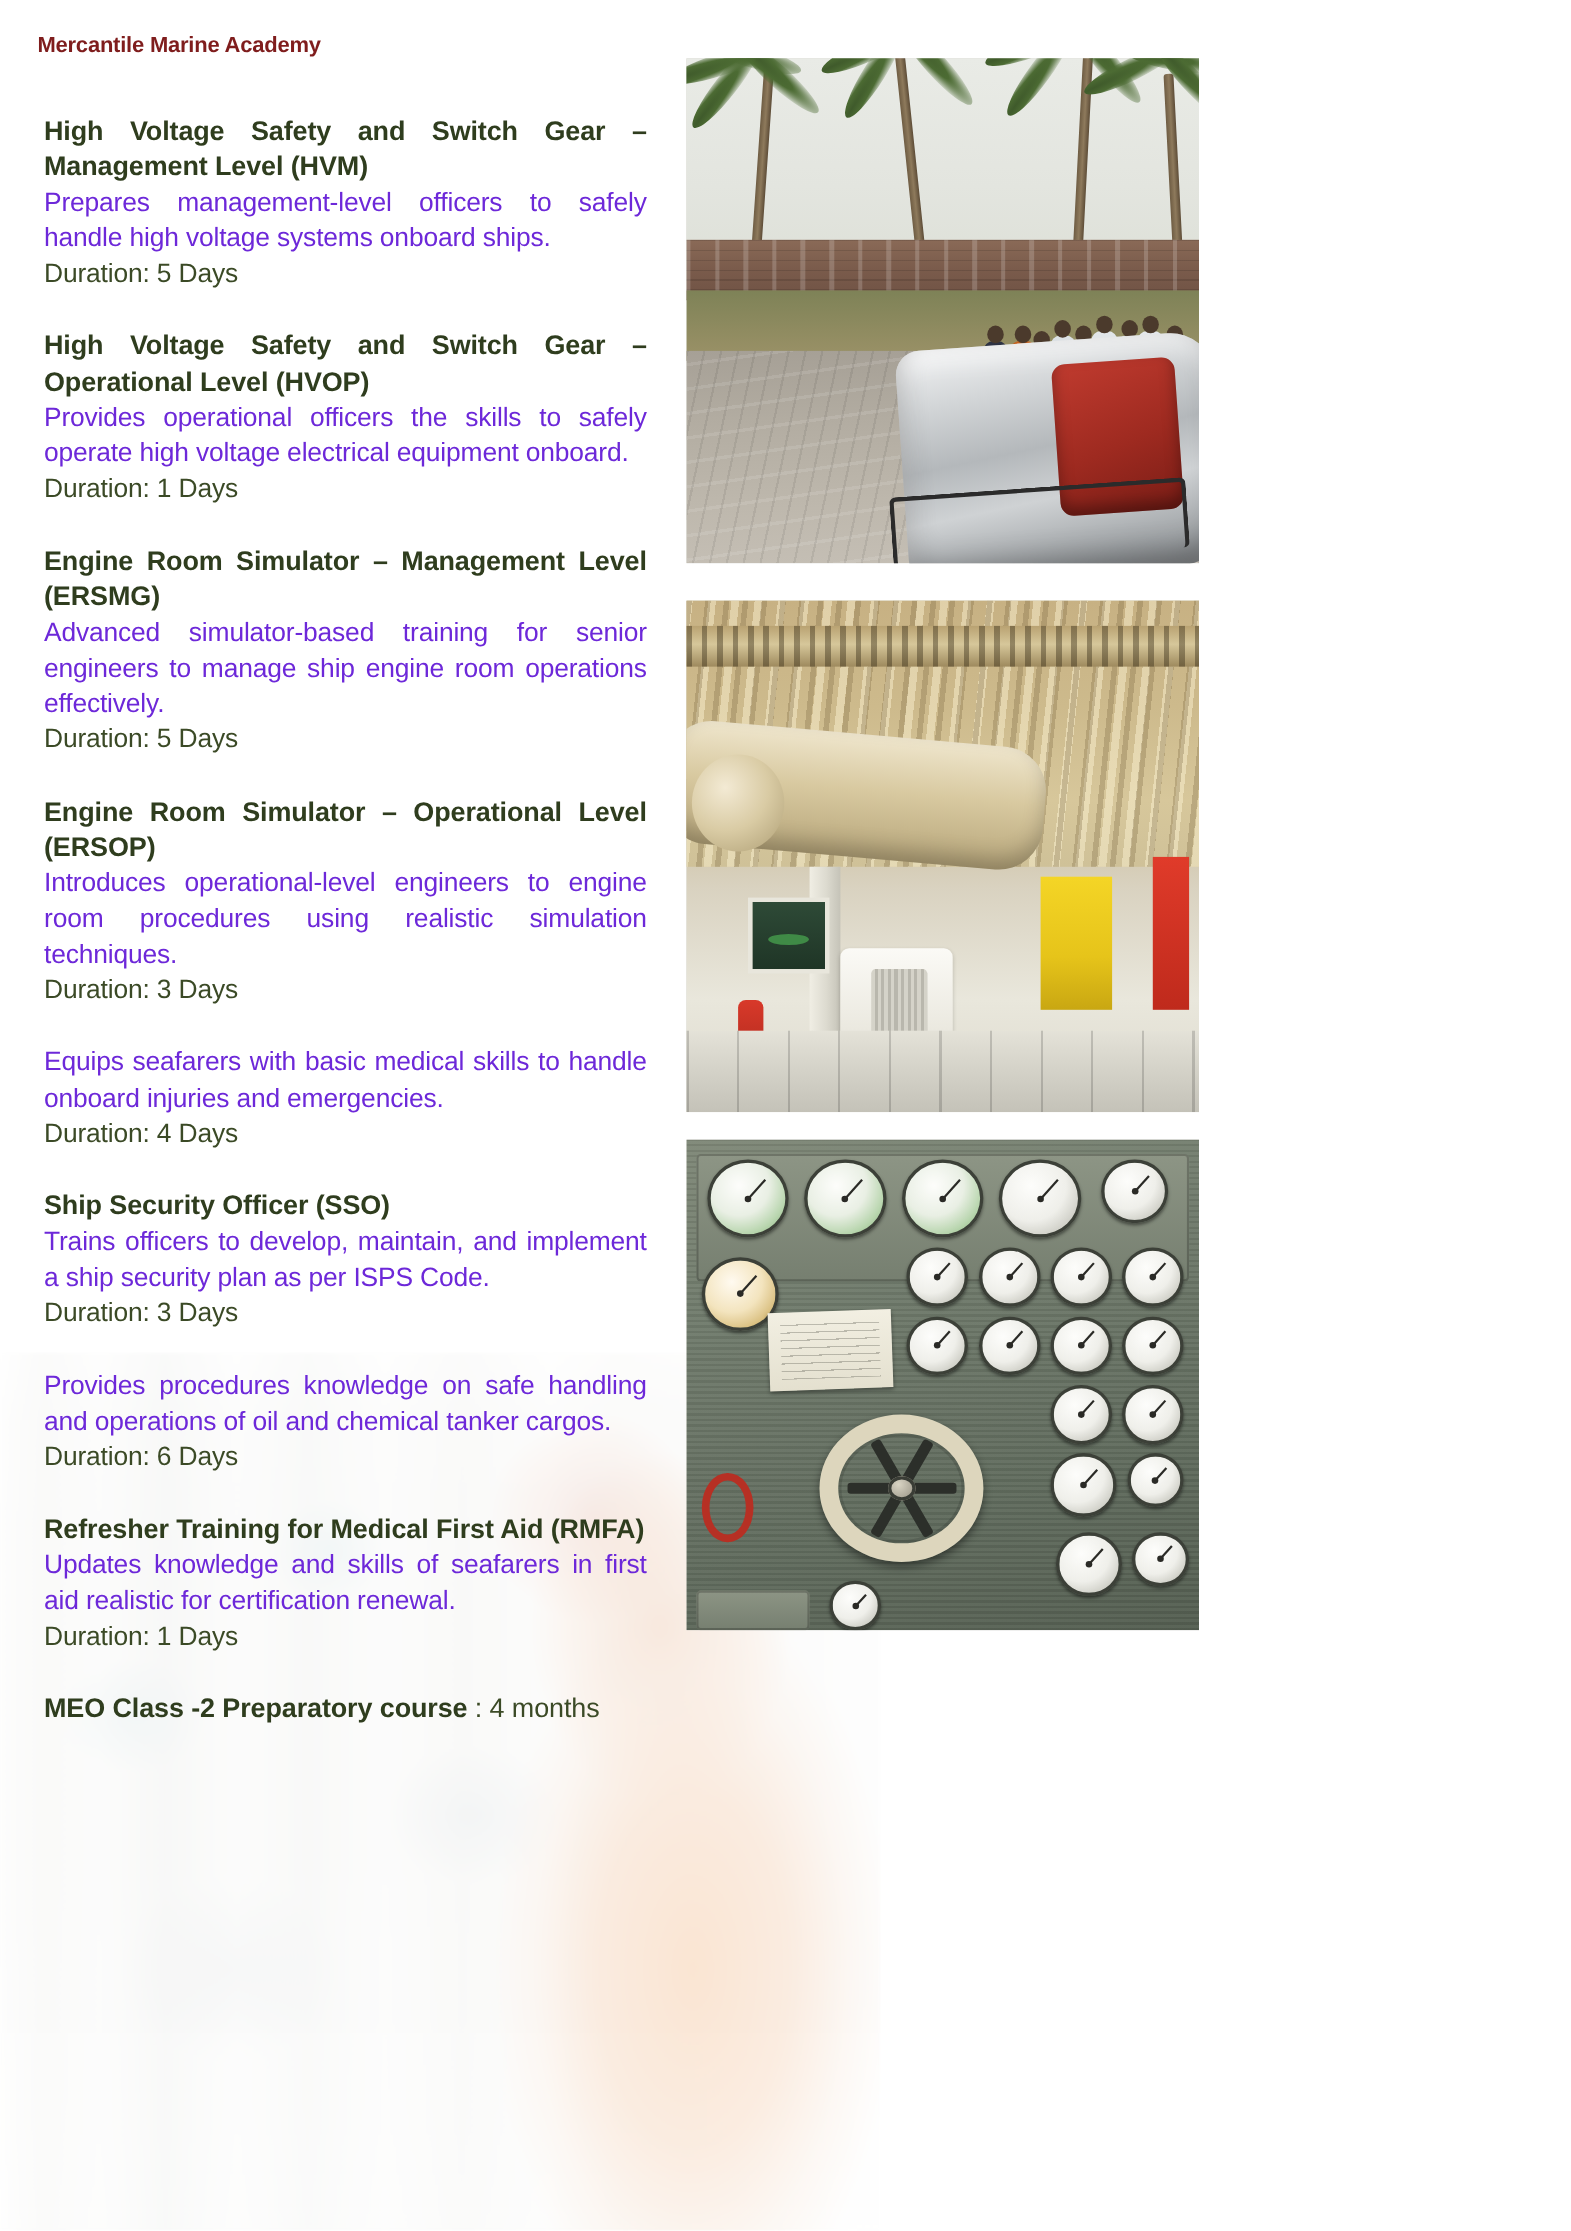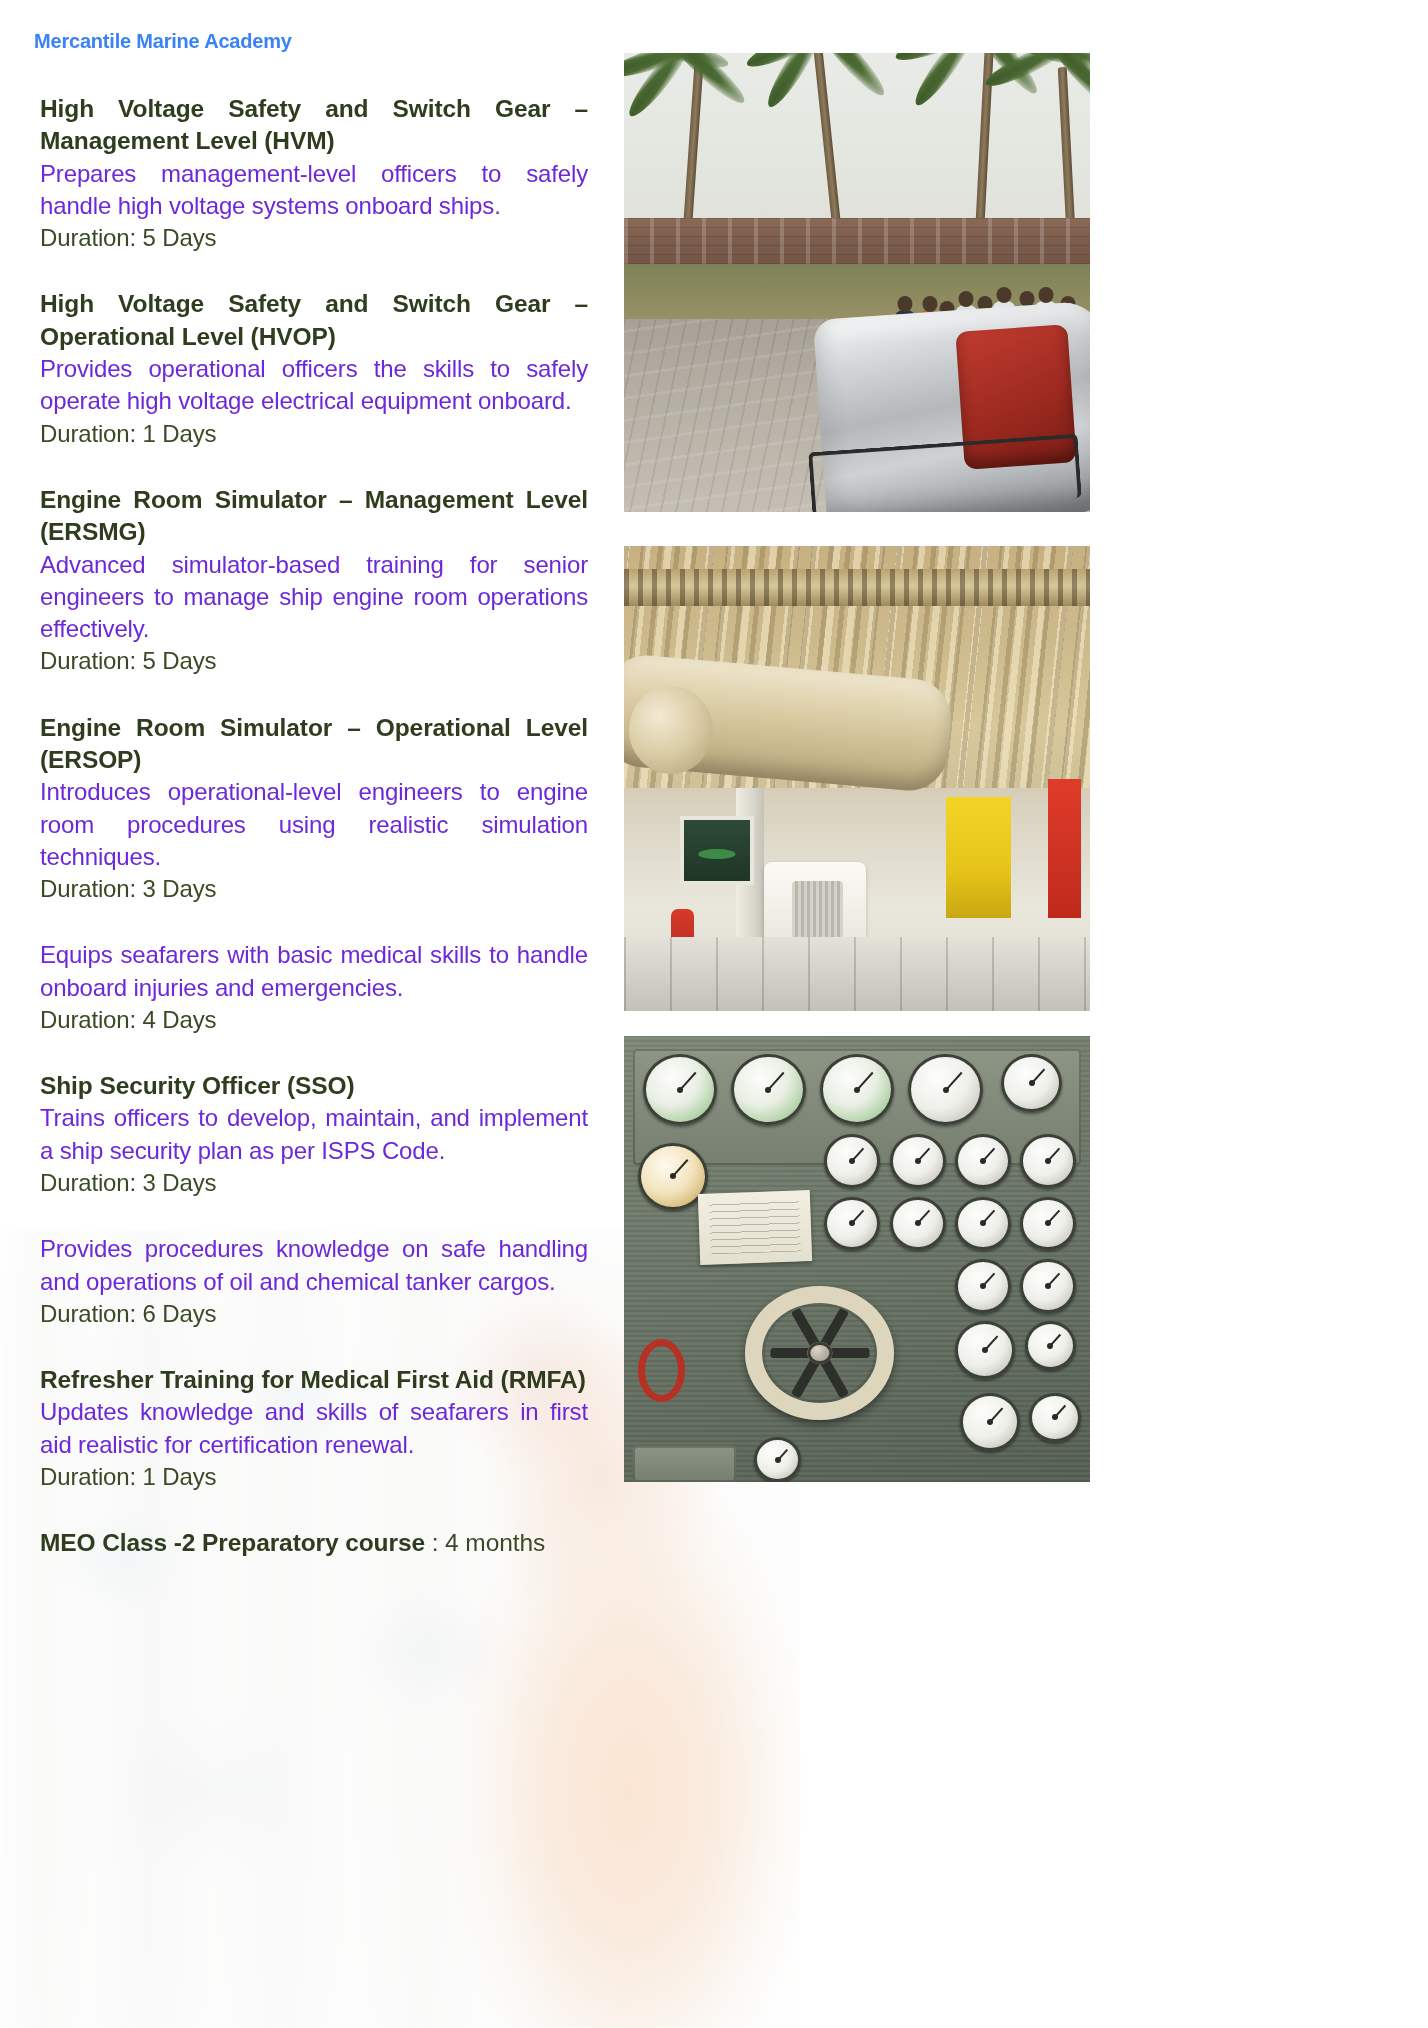--- a/index.html
+++ b/index.html
@@ -59,28 +59,28 @@
   }
 
   
   .brand {
     position: absolute;
     left: 34px;
     top: 30px;
     font-size: 20px;
     font-weight: 700;
     letter-spacing: -0.2px;
-    color: #3b82f6;
+    color: #7f1d1d;
   }
 
   
   .content-col {
     position: absolute;
     left: 40px;
-    top: 93px;
+    top: 104px;
     width: 548px;
   }
 
   .course { margin-bottom: 34px; }
   .course:last-child { margin-bottom: 0; }
 
   .course-title {
     font-size: 24.5px;
     font-weight: 700;
     line-height: 1.32;

